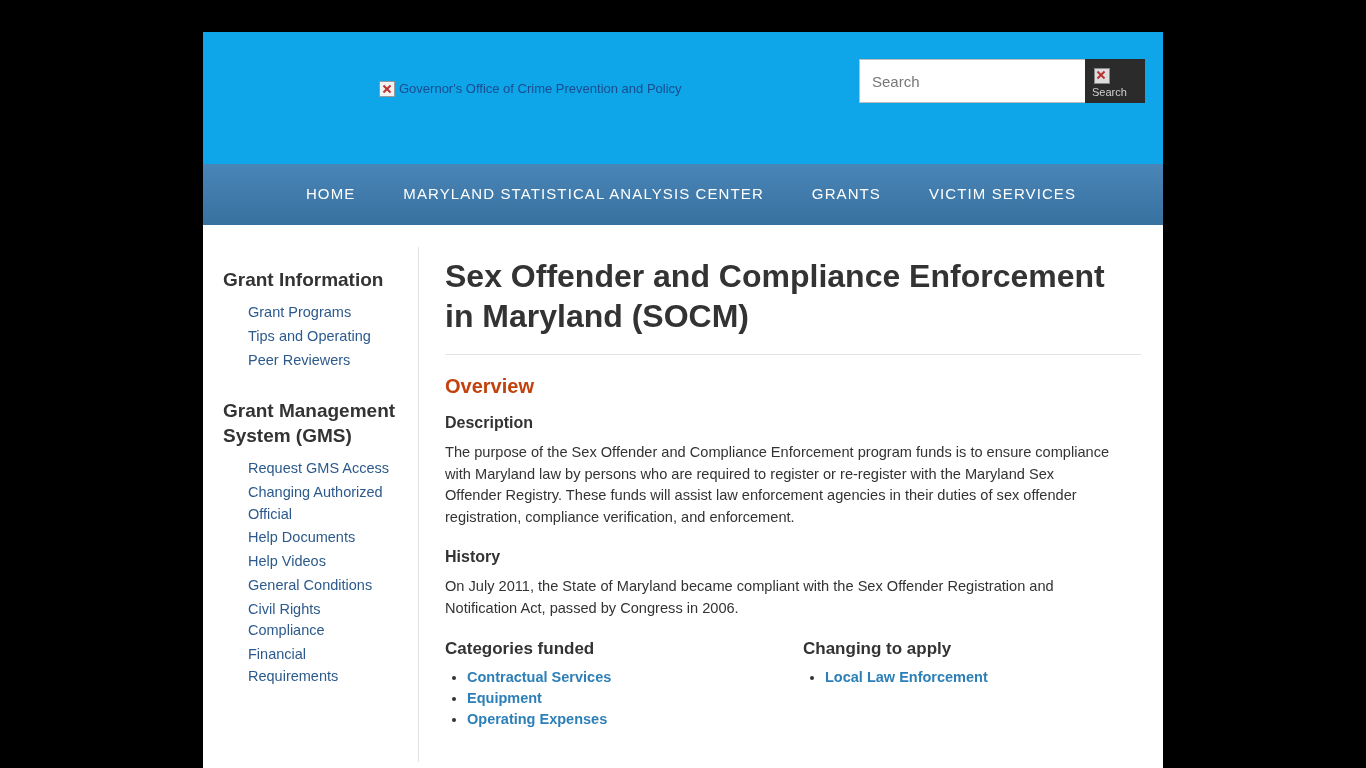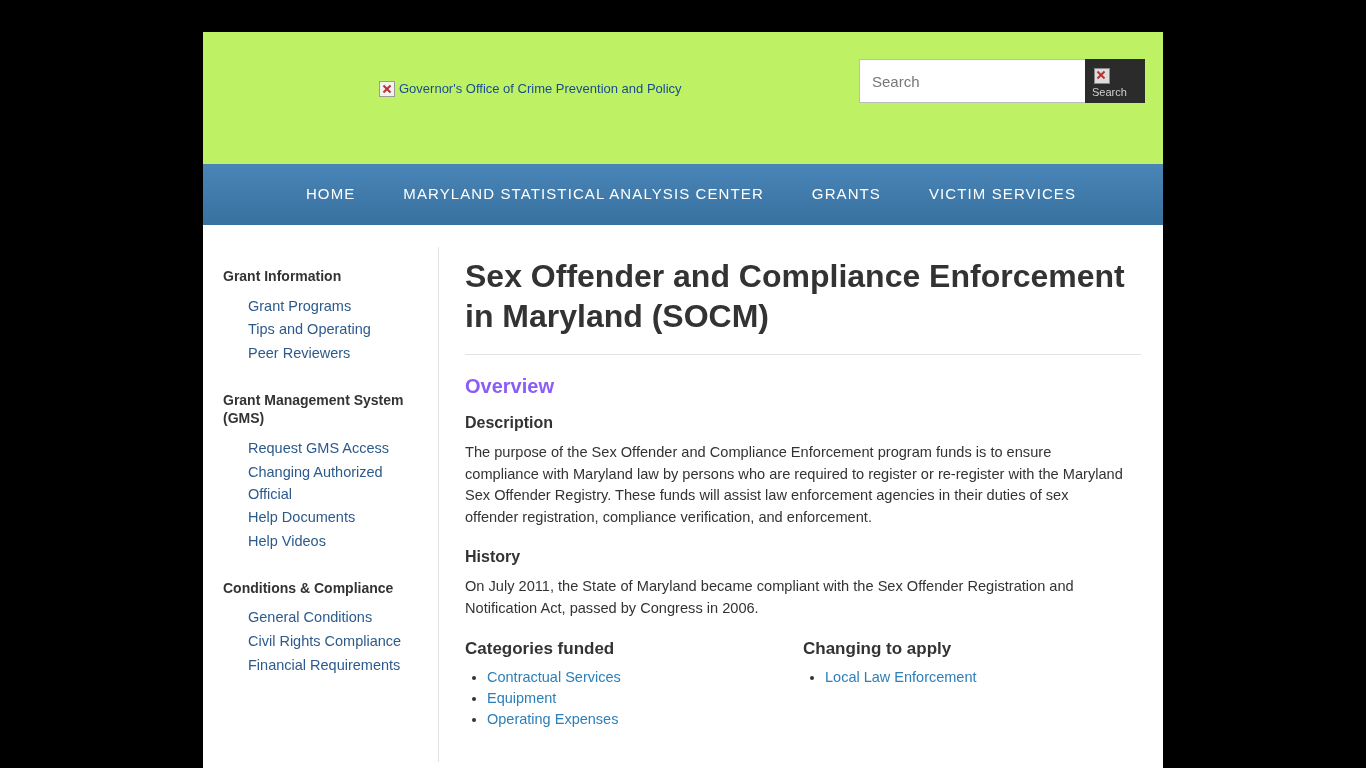--- a/index.html
+++ b/index.html
@@ -17,21 +17,21 @@
     left: 203px;
     top: 32px;
     width: 960px;
     min-height: 736px;
     background: #ffffff;
   }
 
   
   .site-header {
     height: 132px;
-    background: #bef264;
+    background: #0ea5e9;
     position: relative;
   }
 
   .logo-wrap {
     position: absolute;
     left: 176px;
     top: 48px;
     font-size: 13px;
     color: #1a4d8f;
   }
@@ -153,21 +153,21 @@
     padding-top: 22px;
   }
   .sidebar {
     width: 246px;
     box-sizing: border-box;
     padding: 20px 18px 20px 20px;
     border-right: 1px solid #e2e2e2;
     min-height: 500px;
   }
   .side-heading {
-    font-size: 14px;
+    font-size: 19px;
     font-weight: bold;
     color: #333333;
     margin: 0 0 10px 0;
     line-height: 1.33;
   }
   .side-heading.second { margin-top: 26px; }
   .side-list {
     list-style: none;
     margin: 0 0 0 0;
     padding: 0 0 0 25px;
@@ -194,54 +194,56 @@
     margin: 0 0 18px 0;
   }
   .hr {
     border: none;
     border-top: 1px solid #e3e3e3;
     margin: 0 0 20px 0;
   }
   .h2 {
     font-size: 20px;
     font-weight: bold;
-    color: #8b5cf6;
+    color: #c2410c;
     margin: 0 0 16px 0;
   }
   .h3 {
     font-size: 16px;
     font-weight: bold;
     color: #333333;
     margin: 0 0 10px 0;
   }
   .para {
     font-size: 14.6px;
     line-height: 1.47;
     color: #333333;
     margin: 0 16px 20px 0;
     max-width: 665px;
   }
   .two-col {
     display: flex;
     margin-top: 8px;
+    gap: 20px;
   }
   .col { width: 338px; }
   .col-heading {
     font-size: 17px;
     font-weight: bold;
     color: #333333;
     margin: 0 0 10px 0;
   }
   .bullets {
     margin: 0;
     padding-left: 22px;
   }
   .bullets li {
     margin-bottom: 5px;
     font-size: 14.5px;
+    font-weight: bold;
   }
   .bullets li::marker { color: #333; }
   .bullet-link {
     color: #2d7fb8;
     text-decoration: none;
     cursor: pointer;
   }
 </style>
 </head>
 <body>
@@ -285,21 +287,20 @@
       </ul>
 
       <h3 class="side-heading second">Grant Management System (GMS)</h3>
       <ul class="side-list">
         <li><a class="side-link">Request GMS Access</a></li>
         <li><a class="side-link">Changing Authorized Official</a></li>
         <li><a class="side-link">Help Documents</a></li>
         <li><a class="side-link">Help Videos</a></li>
       </ul>
 
-      <h3 class="side-heading second">Conditions &amp; Compliance</h3>
       <ul class="side-list">
         <li><a class="side-link">General Conditions</a></li>
         <li><a class="side-link">Civil Rights Compliance</a></li>
         <li><a class="side-link">Financial Requirements</a></li>
       </ul>
     </div>
 
     <div class="main">
       <h1 class="page-title">Sex Offender and Compliance Enforcement in Maryland (SOCM)</h1>
       <hr class="hr">

